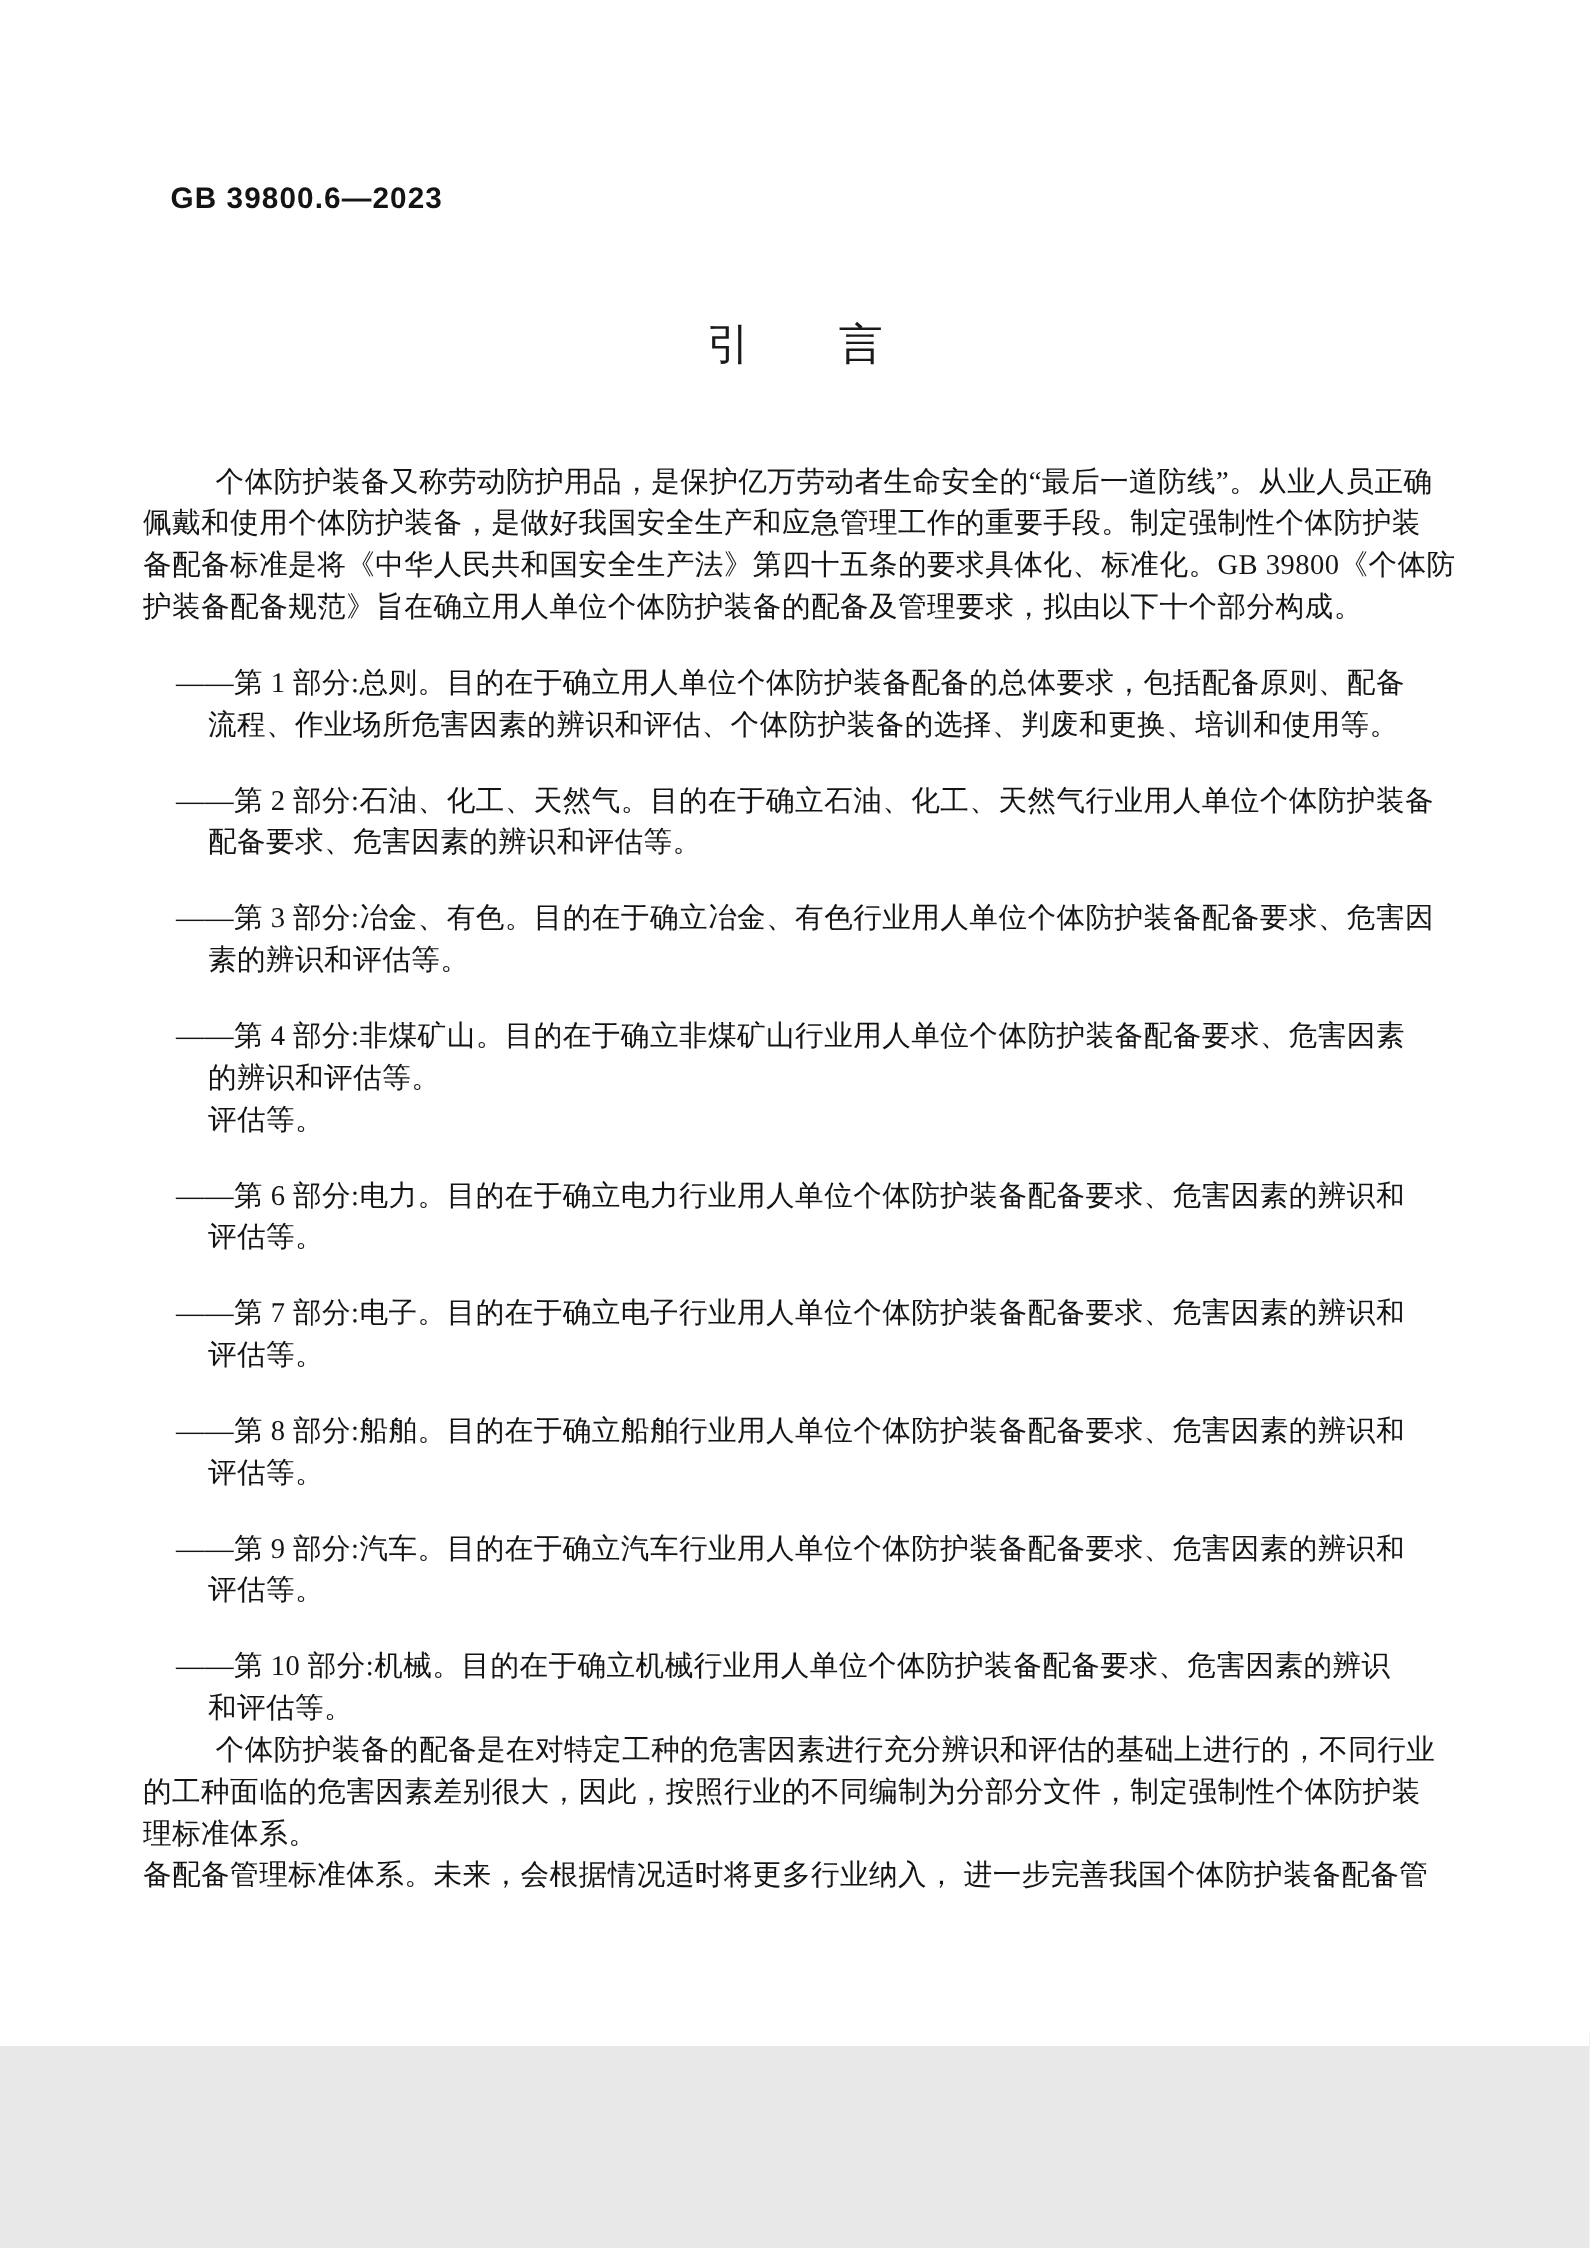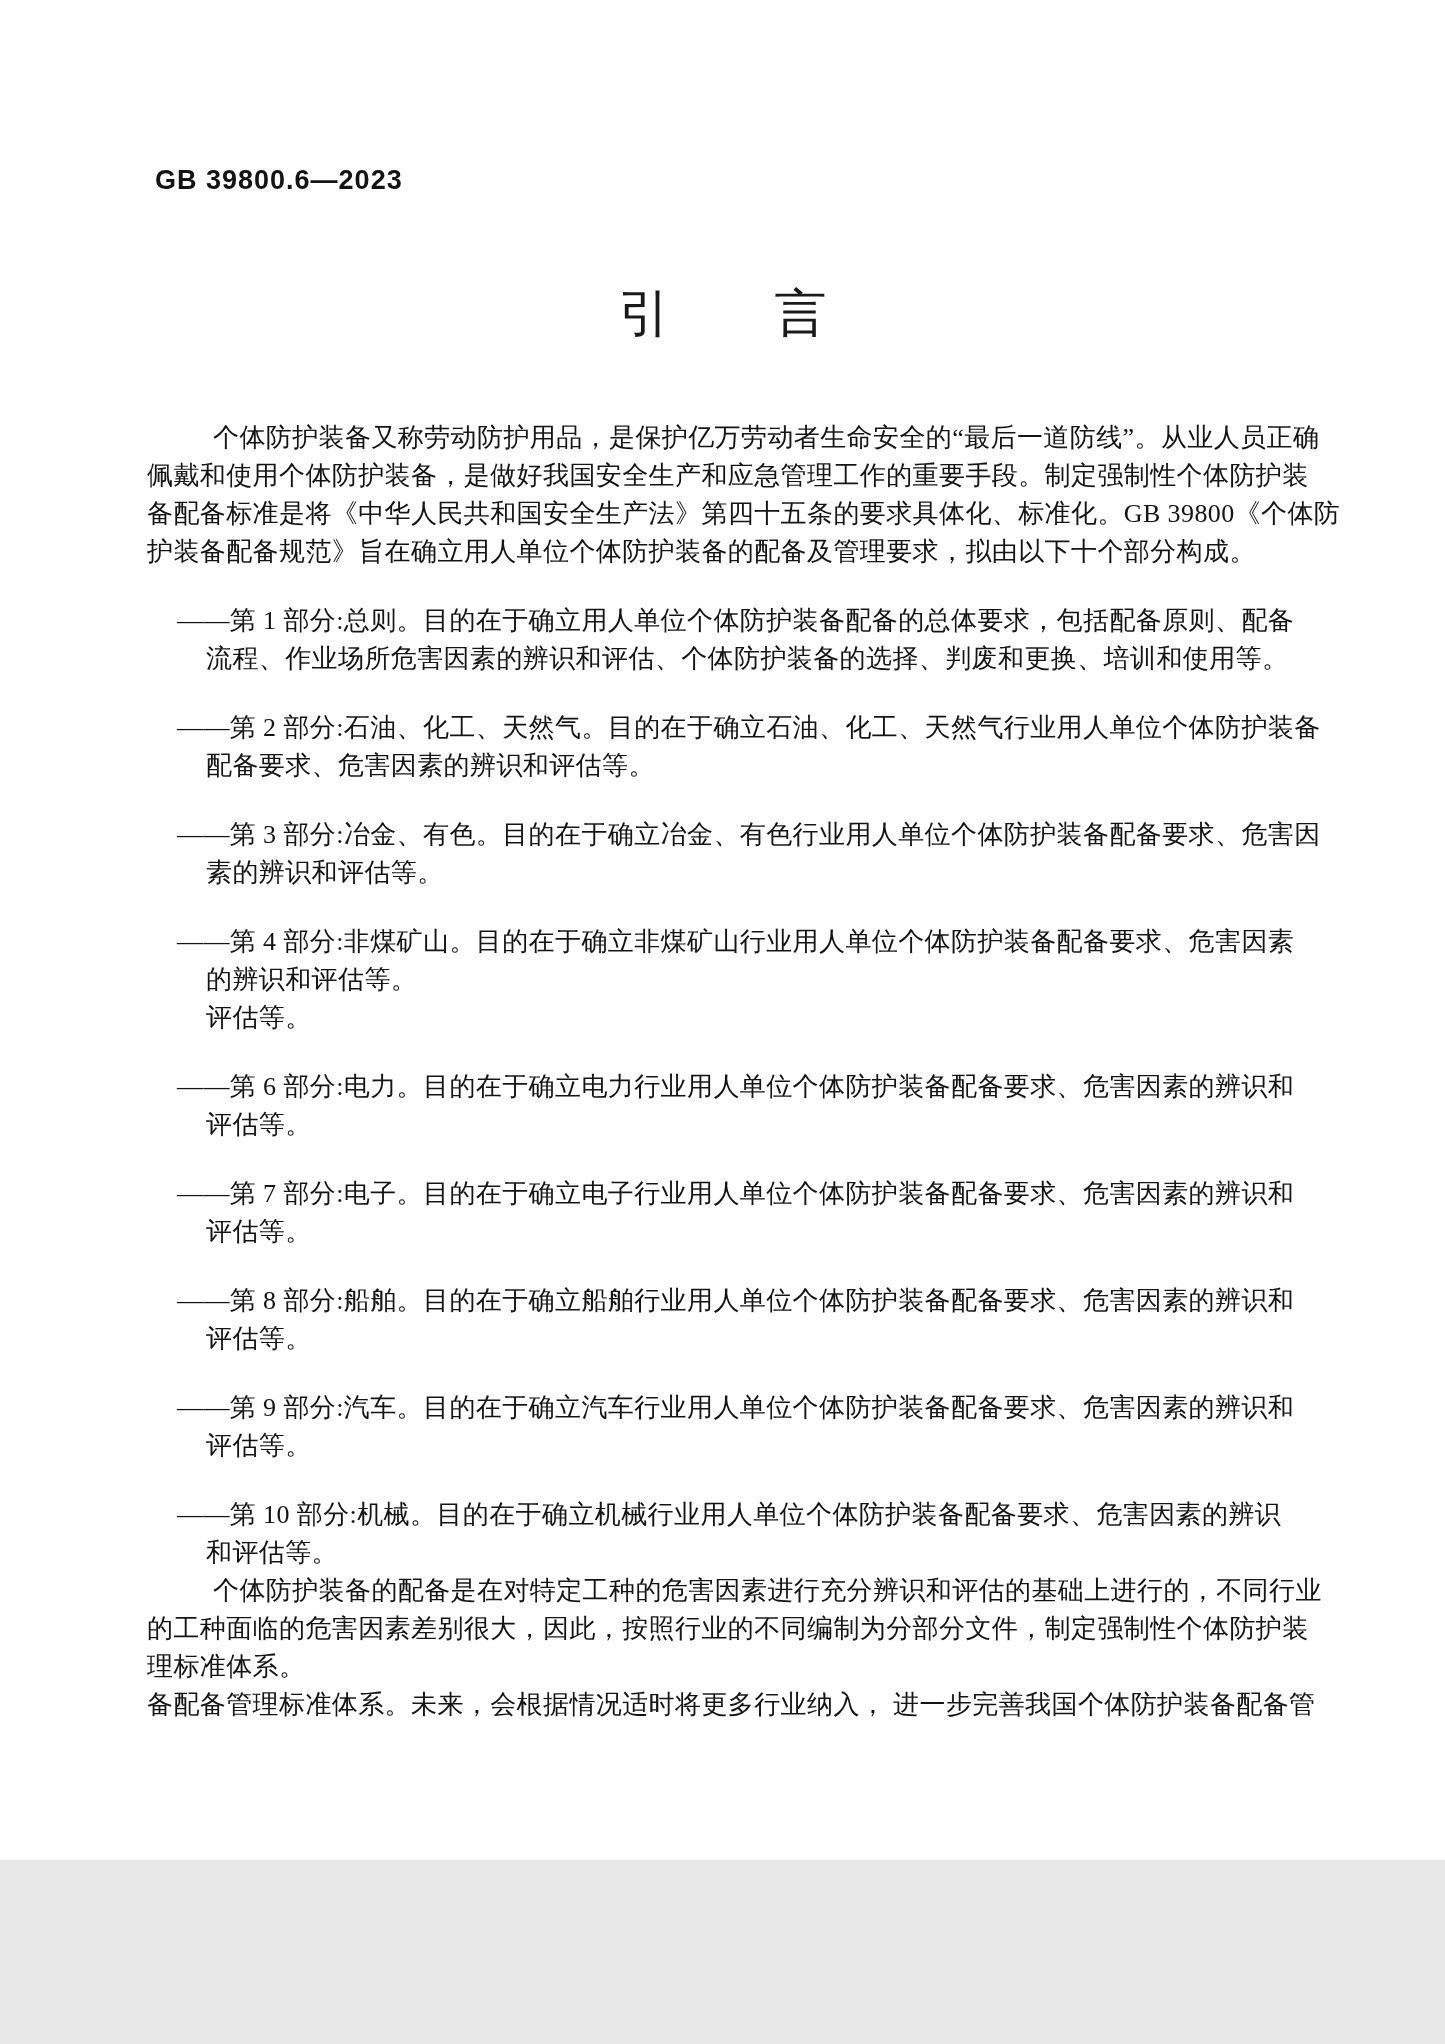--- a/index.html
+++ b/index.html
@@ -18,25 +18,25 @@
     font-weight:700;
     font-size:27px;line-height:32px;
     letter-spacing:1px;
   }
   .page-title{
     position:absolute;left:0;top:288px;width:100%;
     margin:0;
     text-align:center;
     font-family:"Liberation Sans","DejaVu Sans",sans-serif;
     font-weight:500;
-    font-size:52px;line-height:50px;
+    font-size:40px;line-height:50px;
     color:#1a1a1a;
   }
   .body-text{
-    position:absolute;left:147px;top:419px;width:1185px;
+    position:absolute;left:130px;top:419px;width:1185px;
   }
   .ln{
     font-size:26px;
     line-height:38px;height:38px;
     white-space:pre;
     letter-spacing:0.4px;
   }
   .ln.indent{padding-left:66px;}
   .ln.dash{padding-left:30px;margin-top:31px;}
   .ln.cont{padding-left:59px;}

